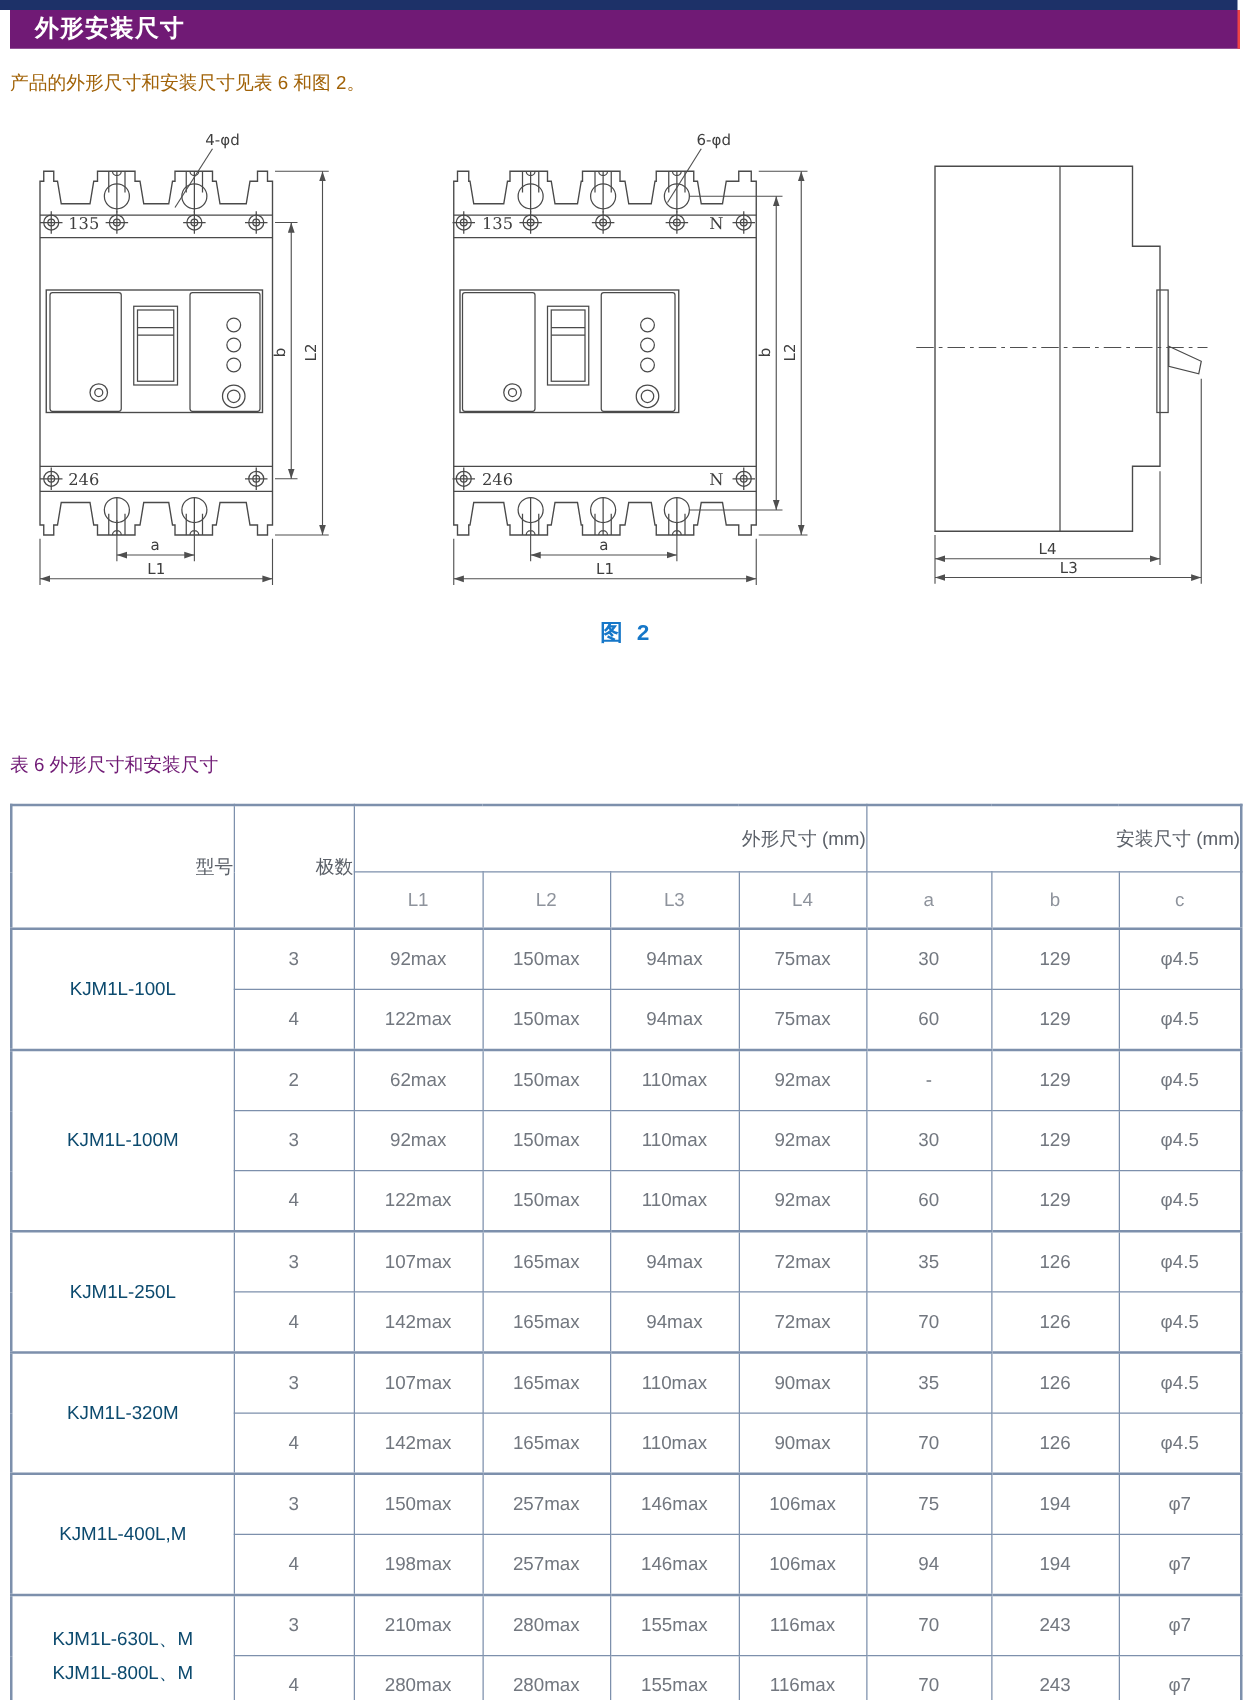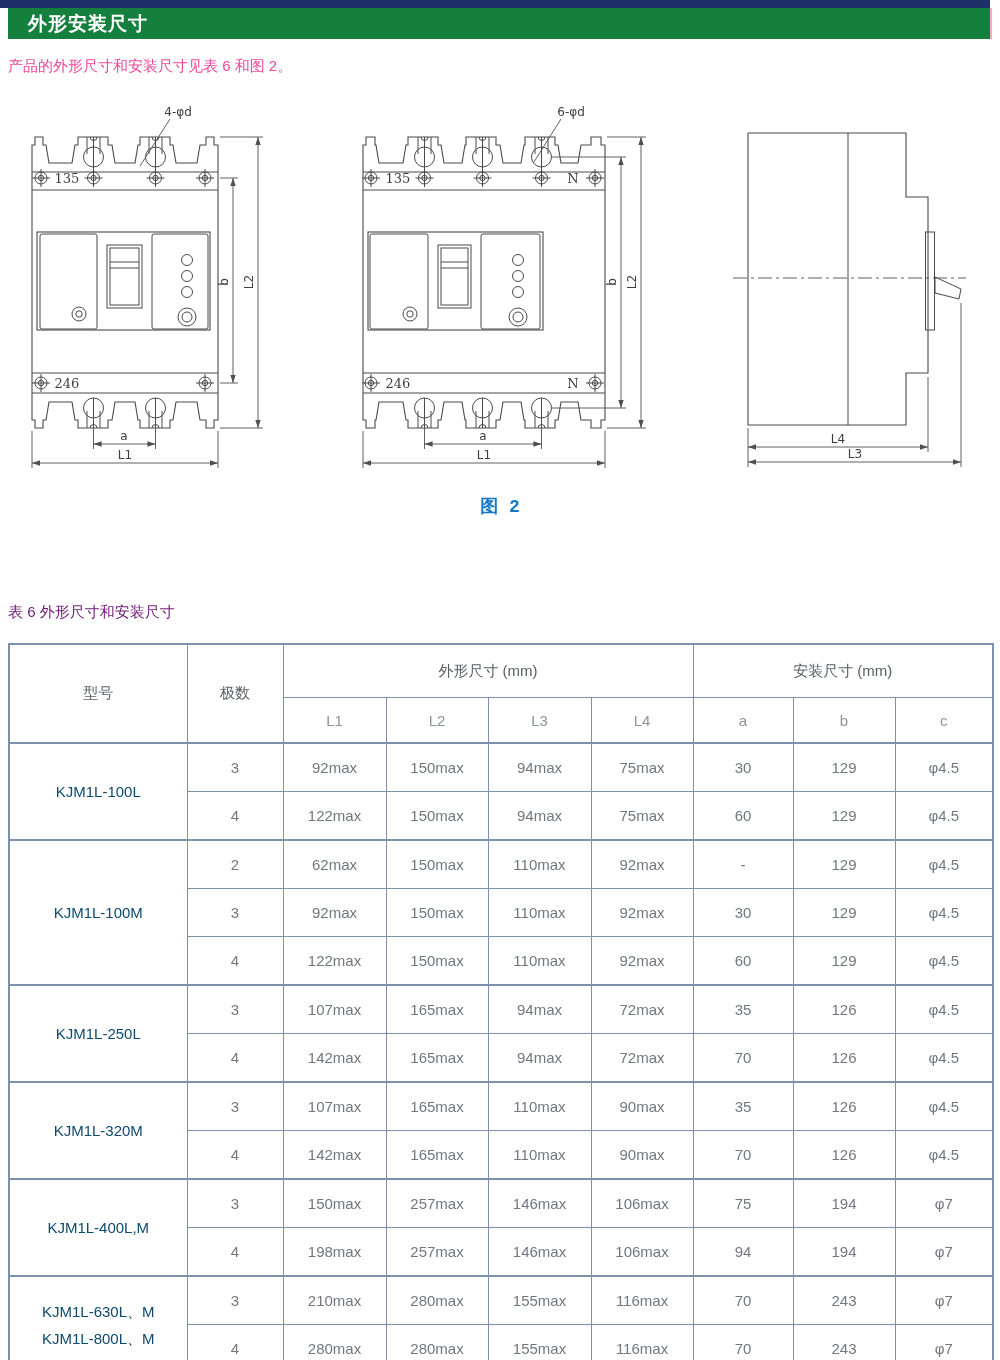--- a/index.html
+++ b/index.html
@@ -1,38 +1,38 @@
 <!DOCTYPE html>
 <html><head>
 <meta charset="utf-8">
 <style>
   html,body{margin:0;padding:0;background:#fff;}
   .page{position:relative;width:1000px;height:1360px;background:#ffffff;overflow:hidden;
         font-family:"Liberation Sans",sans-serif;}
   .top-strip{position:absolute;left:0;top:0;width:990px;height:8px;background:#1d3168;}
-  .banner{position:absolute;left:8px;top:8px;width:982px;height:31px;background:#15803d;
-          border-right:2px solid #f9a8d4;}
+  .banner{position:absolute;left:8px;top:8px;width:982px;height:31px;background:#701a75;
+          border-right:2px solid #ef4444;}
   .banner-title{color:#ffffff;font-size:19px;font-weight:bold;line-height:31px;padding-left:20px;
           letter-spacing:1px;}
-  .intro{position:absolute;left:8px;top:57px;font-size:15px;color:#ec4899;}
+  .intro{position:absolute;left:8px;top:57px;font-size:15px;color:#a16207;}
   .fig{position:absolute;top:100px;}
   .fig-a{left:20px;} .fig-b{left:348px;} .fig-c{left:718px;}
   .ln{fill:none;stroke:#4a4a4a;stroke-width:1.1;}
   .ln2{fill:none;stroke:#4a4a4a;stroke-width:1;}
   .dim{fill:none;stroke:#4f4f4f;stroke-width:0.9;}
   .dt{font-family:"DejaVu Sans",sans-serif;font-size:12px;fill:#3e3e3e;}
   .dts{font-family:"DejaVu Serif",serif;font-size:13px;fill:#3e3e3e;}
   .caption{position:absolute;left:400px;top:494px;width:200px;text-align:center;
            font-size:18px;font-weight:bold;color:#1677c8;font-family:Liberation Mono, monospace;}
   .tbl-title{position:absolute;left:8px;top:603px;font-size:15px;color:#701a75;}
   table.dims{position:absolute;left:8px;top:643px;width:984px;border-collapse:collapse;
              table-layout:fixed;border:2px solid #7d90ac;}
   table.dims th,table.dims td{border:1px solid #7d90ac;text-align:center;vertical-align:middle;
              padding:0;font-weight:normal;font-size:15px;}
-  thead tr.hr1 th{height:52px;color:#5b6068;}
+  thead tr.hr1 th{height:52px;color:#5b6068;text-align:right;}
   thead tr.hr2 th{height:44px;color:#8e939c;}
   tbody td{height:47px;color:#72777f;}
   td.model{color:#0c4a6e;line-height:1.8;}
   tbody tr.gs td{border-top:2px solid #7d90ac;}
   tbody tr:first-child td{border-top:2px solid #7d90ac;}
 </style>
 </head>
 <body>
 
 <div class="page">

